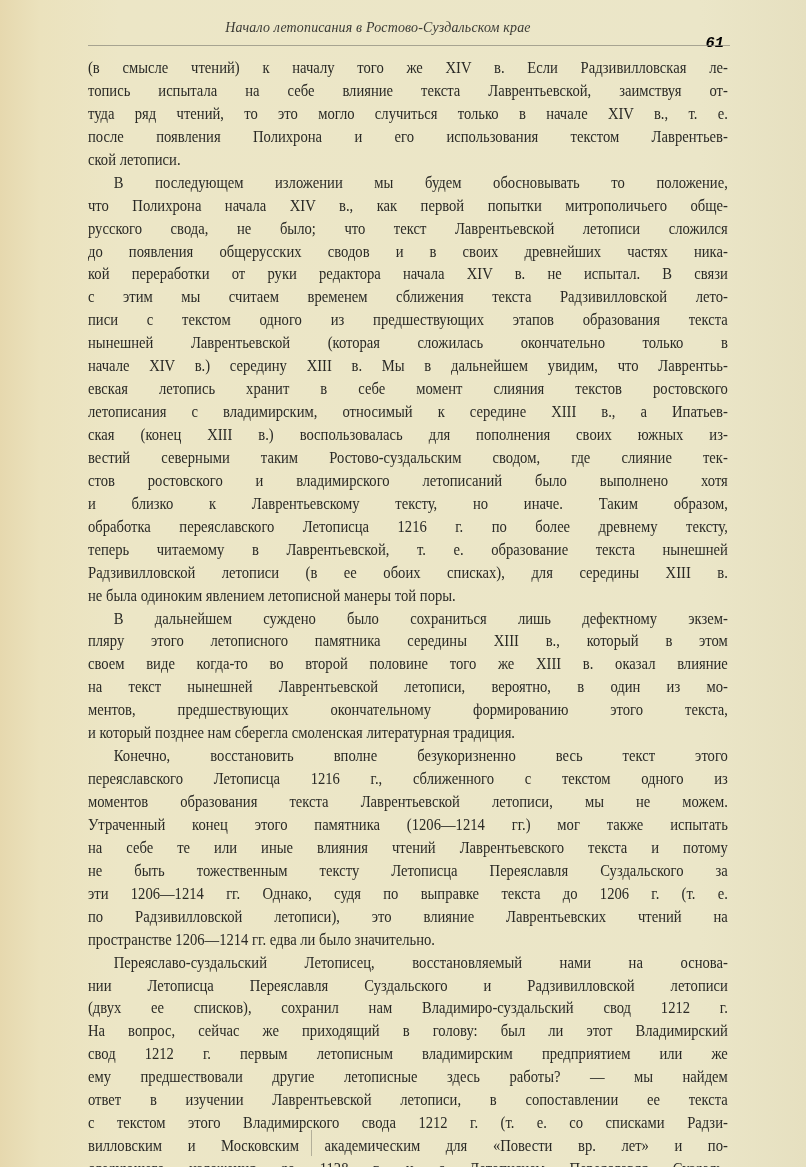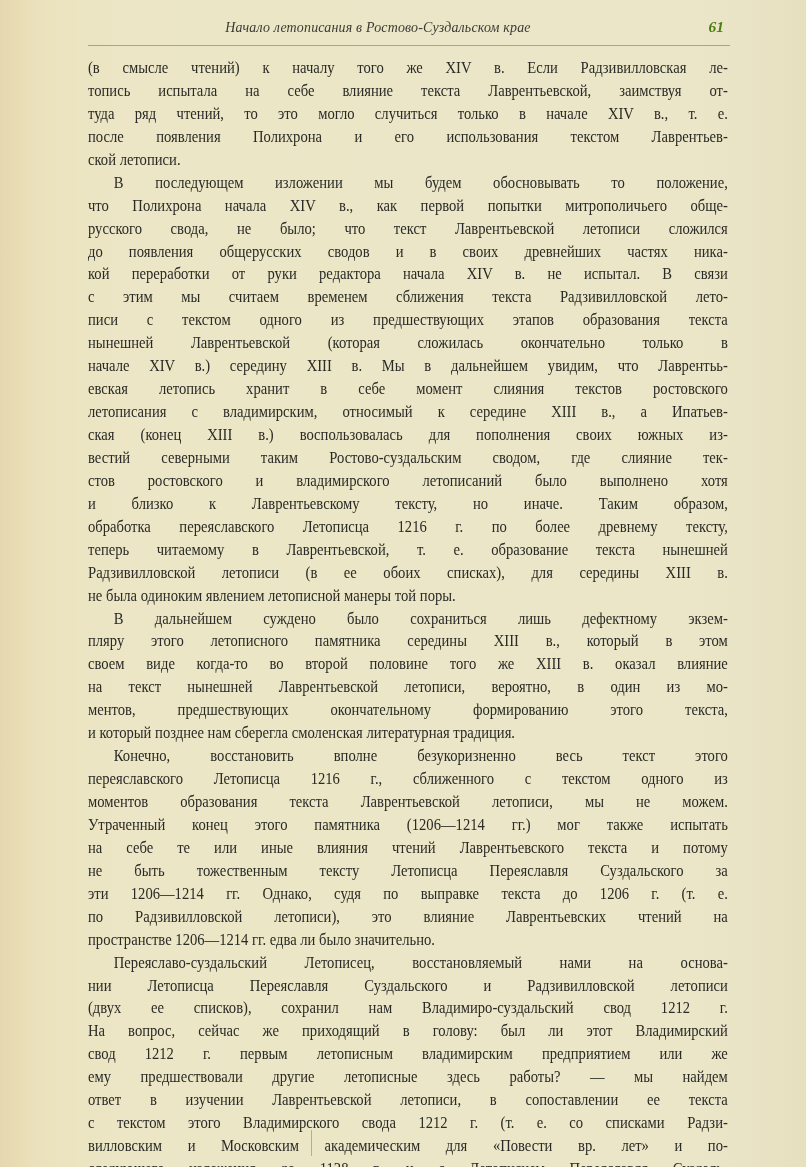--- a/index.html
+++ b/index.html
@@ -13,22 +13,22 @@
   .page { position: absolute; left: 0; top: 0; width: 708px; height: 1167px; padding-left: 16px; }
   .header {
     position: absolute; left: 88px; top: 18px; width: 640px; height: 24px;
   }
   .running-title {
     position: absolute; left: 0; right: 60px; top: 0; text-align: center;
     font-style: italic; font-size: 15.5px; letter-spacing: 0.2px; color: #3a3a34;
     transform: scaleX(0.9); transform-origin: center;
   }
   .page-number {
-    position: absolute; right: 4px; top: 0; font-style: italic; font-weight: bold;
-    font-size: 15.5px; color: #4d7c0f;
+    position: absolute; right: 4px; top: 16px; font-style: italic; font-weight: bold;
+    font-size: 15.5px; color: #000000; font-family: Liberation Mono, monospace;
   }
   .rule {
     position: absolute; left: 88px; top: 45px; width: 642px; height: 1px;
     background: #8a887a; opacity: 0.7;
   }
   .body-text {
     position: absolute; left: 88px; top: 57px; width: 640px;
   }
   .line {
     height: 22.95px; line-height: 22.95px; font-size: 17px;

